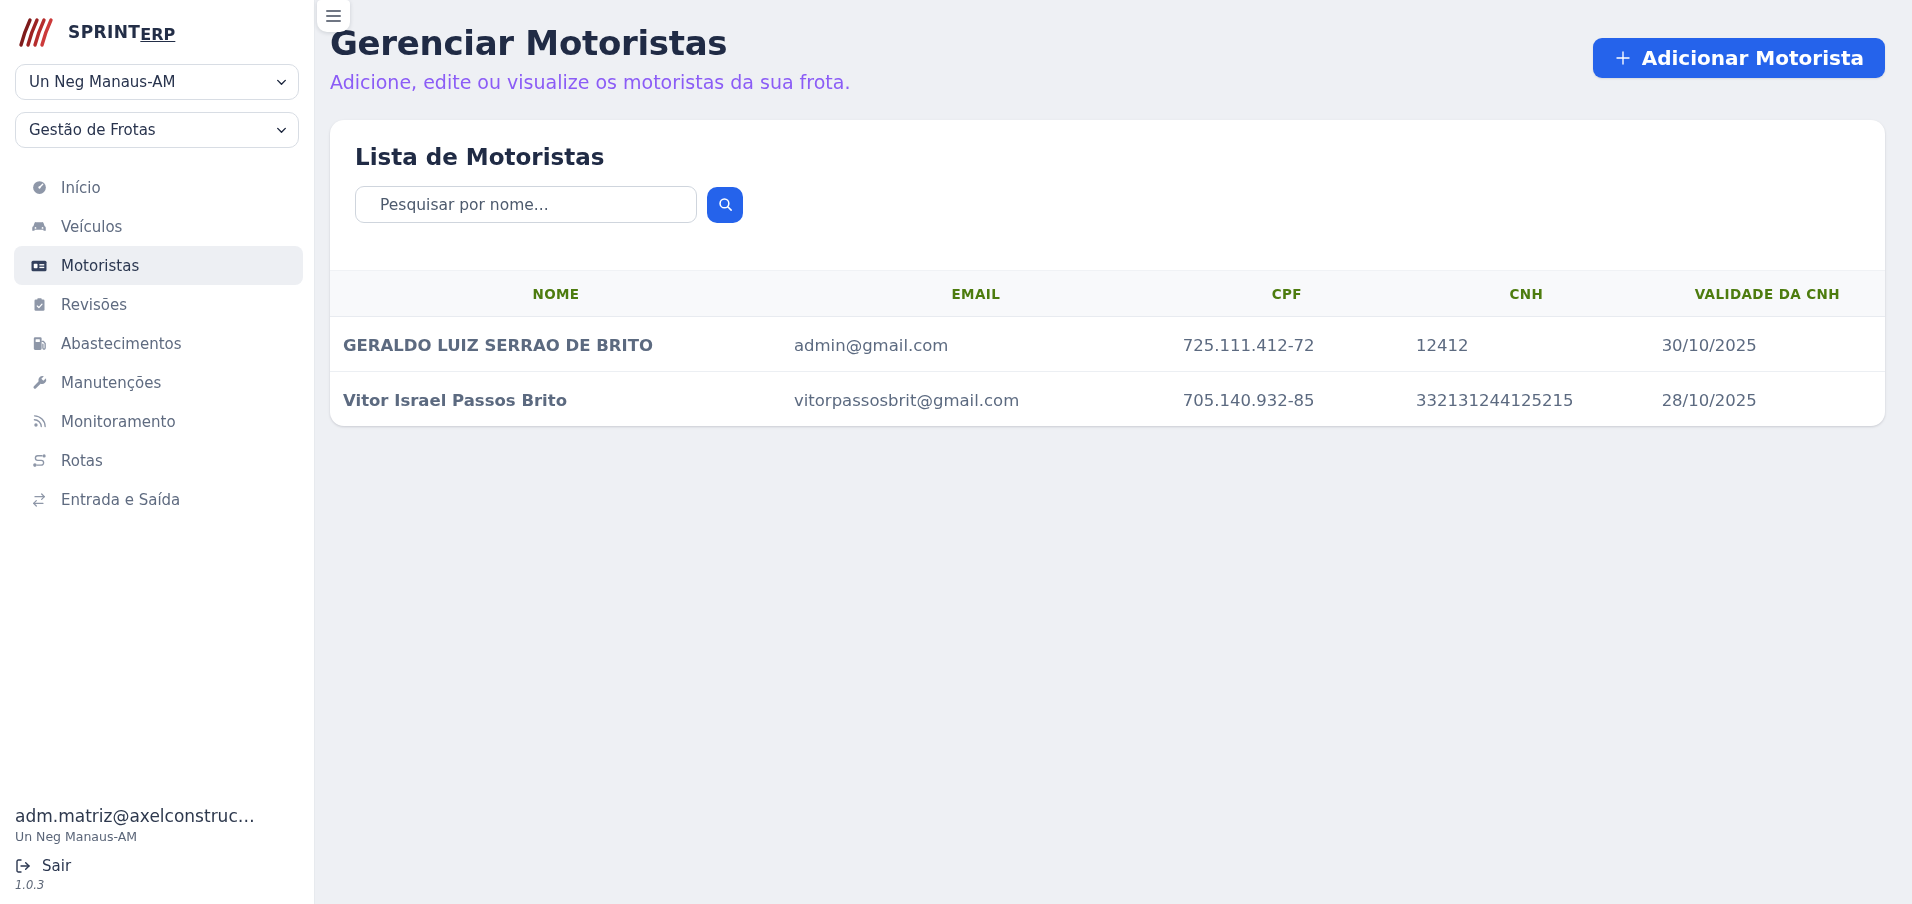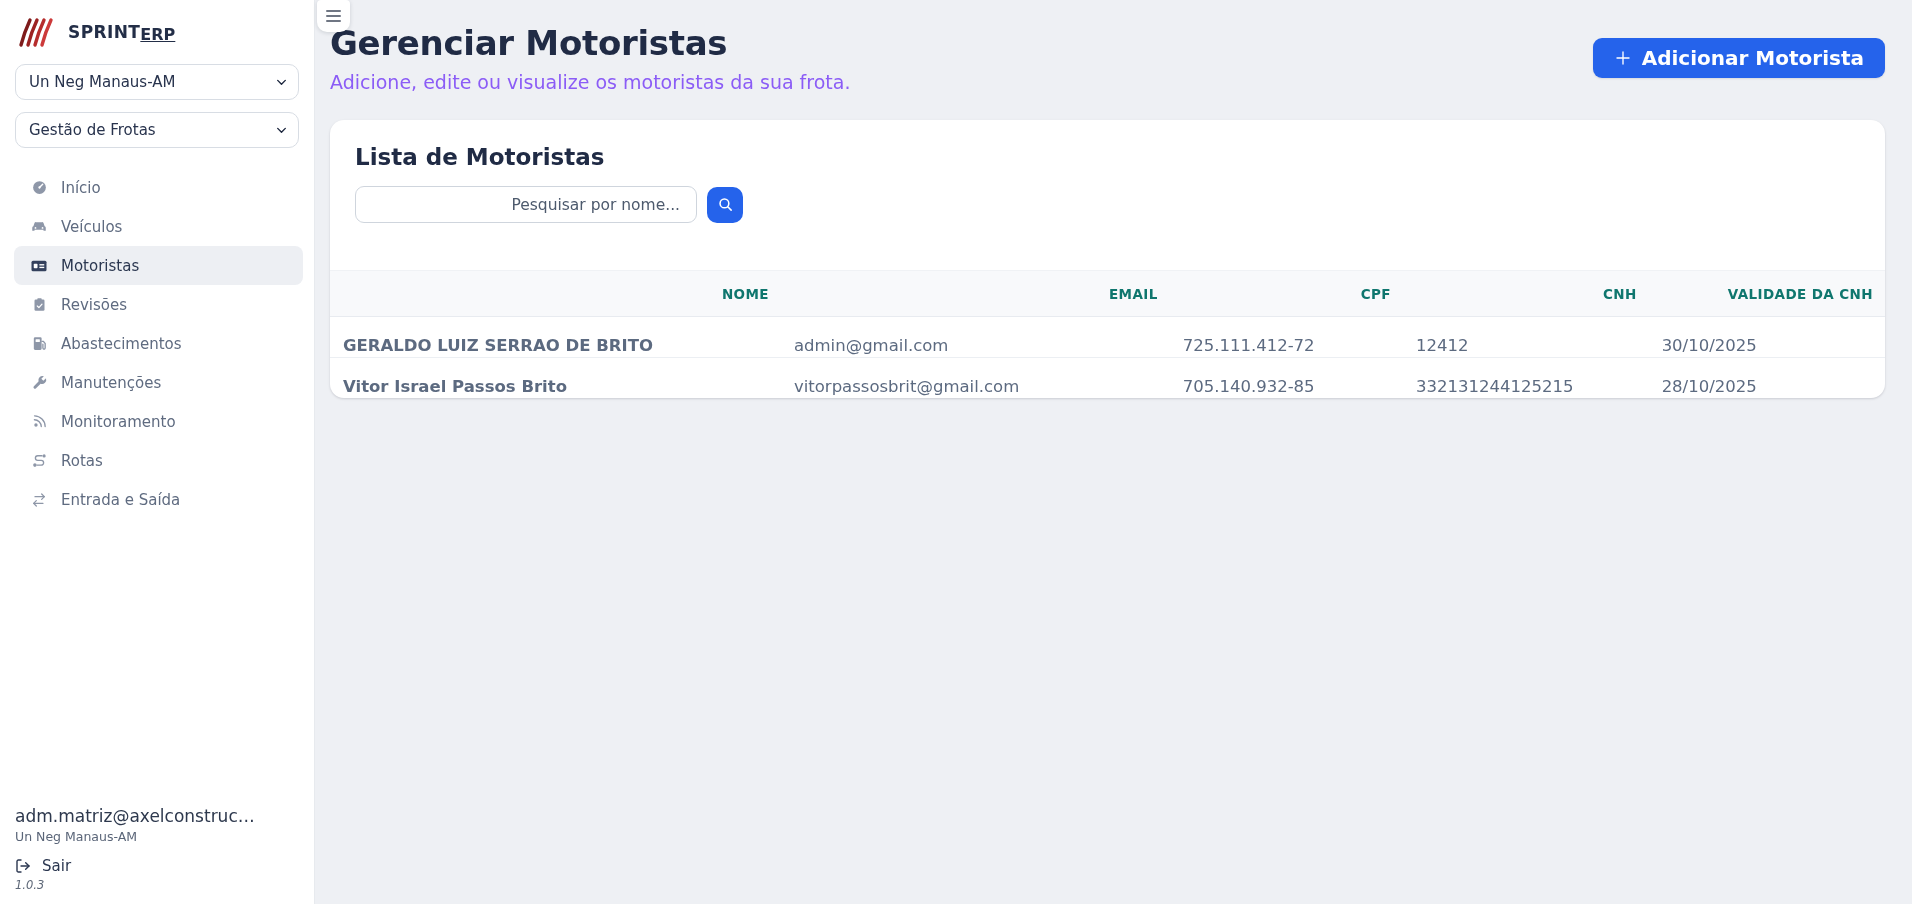--- a/index.html
+++ b/index.html
@@ -82,38 +82,38 @@
   
   .card {
     margin-top: 27px; background: #fff; border-radius: 14px;
     box-shadow: 0 1px 3px rgba(16,24,40,.10), 0 1px 2px rgba(16,24,40,.06);
     padding-top: 24px; overflow: hidden;
   }
   .card-title { font-size: 23px; font-weight: 700; color: #202b45; padding: 0 25px; }
   .search-row { display: flex; align-items: center; gap: 10px; padding: 0 25px; margin-top: 16px; }
   .search-input {
     width: 342px; height: 37px; border: 1px solid #cfd5dd; border-radius: 9px;
-    padding: 0 16px; font-size: 15.5px; color: #222b3d; font-family: inherit; outline: none; text-align: right;
+    padding: 0 24px; font-size: 15.5px; color: #222b3d; font-family: inherit; outline: none;
   }
   .search-input::placeholder { color: #4d5a6d; opacity: 1; }
   .search-btn {
     width: 36px; height: 36px; border: none; border-radius: 10px;
     background: #2563eb; cursor: pointer; display: flex; align-items: center; justify-content: center;
   }
   .search-btn svg { stroke: #fff; }
 
   table.drivers { width: 100%; border-collapse: collapse; table-layout: fixed; margin-top: 47px; }
   table.drivers thead tr { background: #f8f9fb; }
   table.drivers th {
-    text-align: right; font-size: 13.5px; font-weight: 700; color: #0f766e;
+    text-align: center; font-size: 13.5px; font-weight: 700; color: #4d7c0f;
     letter-spacing: .4px; padding: 15px 12px 14px 13px;
     border-top: 1px solid #f0f2f5; border-bottom: 1px solid #e8ebf0;
   }
   table.drivers td {
-    padding: 19px 12px 2px 13px; font-size: 16.5px; color: #5c6a80;
+    padding: 19px 12px 16px 13px; font-size: 16.5px; color: #5c6a80;
   }
   table.drivers tbody tr + tr td { border-top: 1px solid #eceff3; }
   td.cell-nome { color: #212c47; font-weight: 600; }
 </style>
 </head>
 <body>
 
 <div class="app">
 
   <aside class="sidebar">

